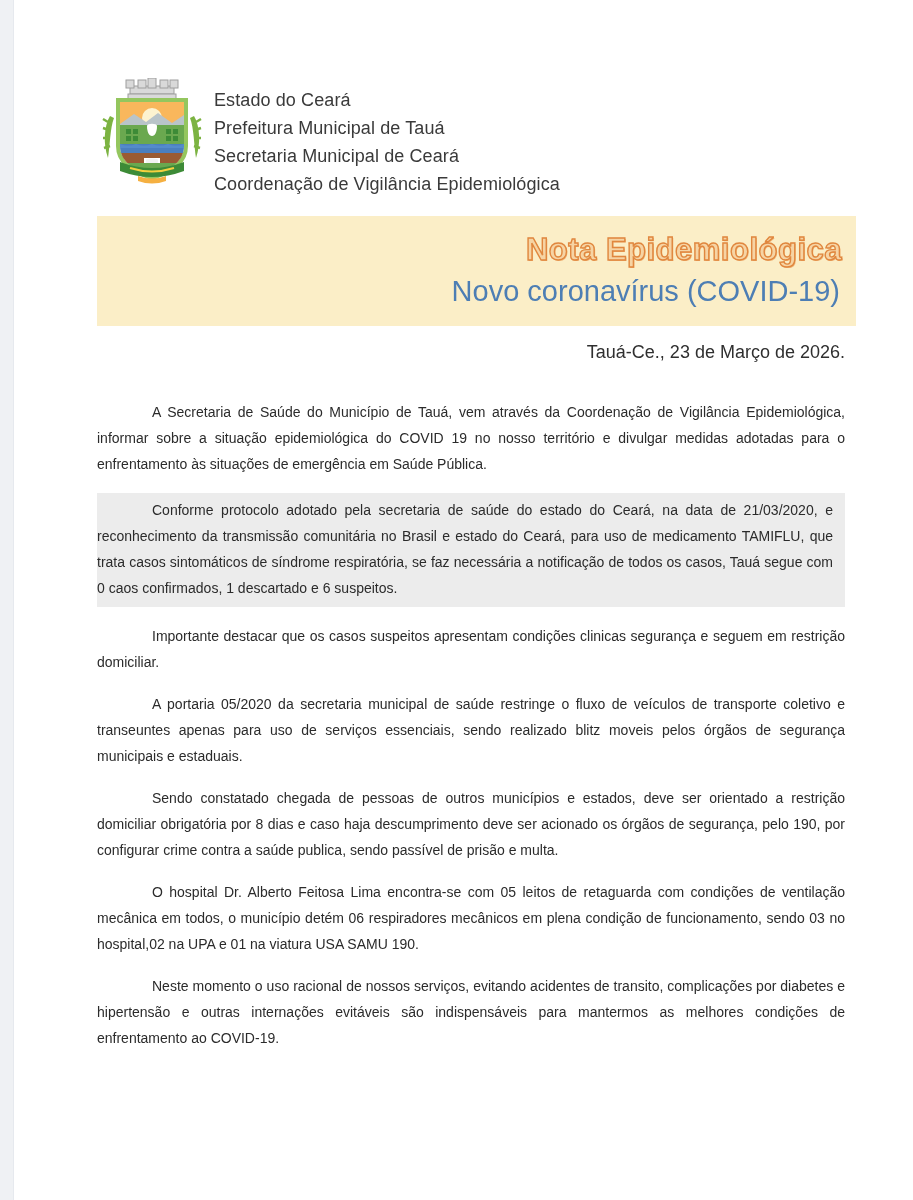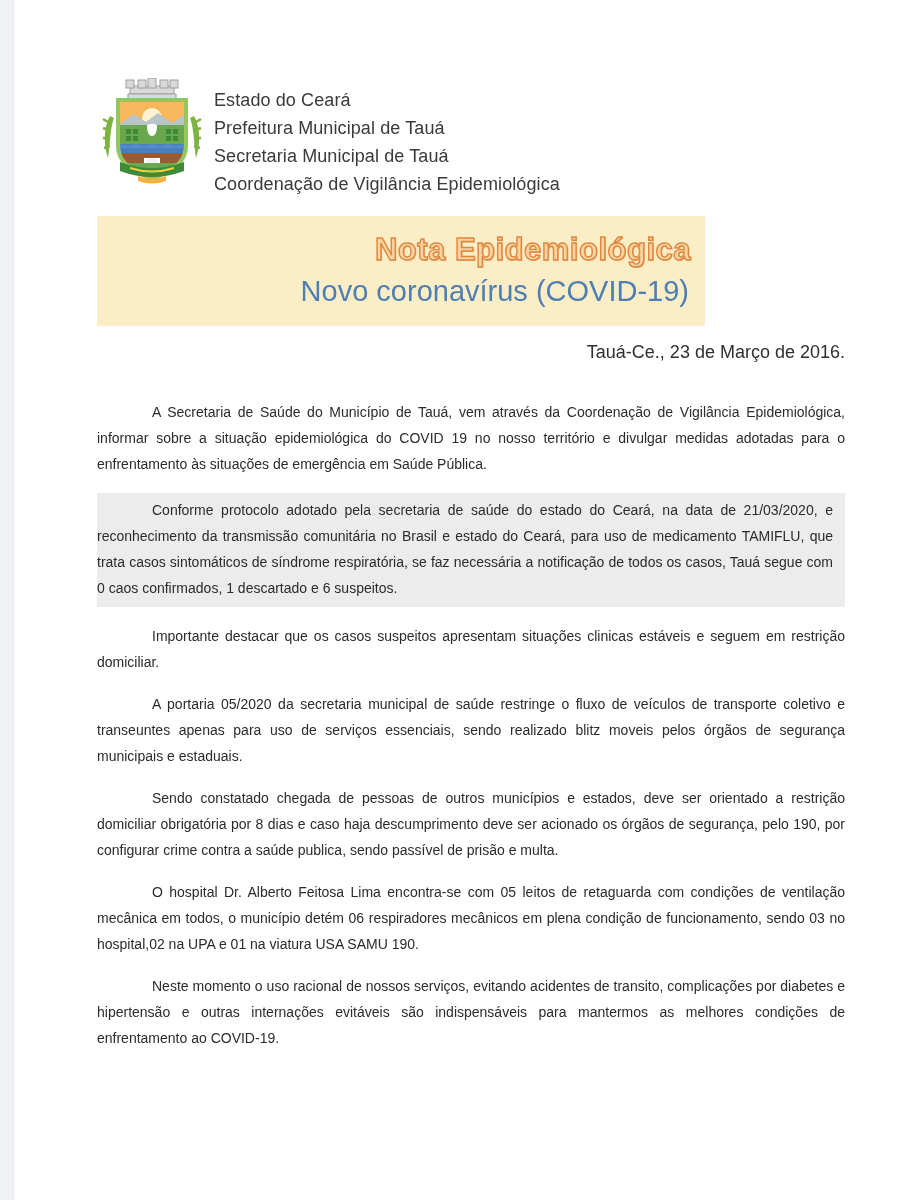--- a/index.html
+++ b/index.html
@@ -14,21 +14,21 @@
   .page { position: absolute; left: 14px; top: 0; width: 899px; height: 1200px; background: #fff; }
 
   
   .header-row { display: flex; align-items: flex-start; margin: 78px 0 0 86px; }
   .crest { width: 104px; height: 106px; flex: 0 0 auto; }
   .org-block { margin-left: 10px; padding-top: 8px; }
   .org-line { font-size: 18px; line-height: 28px; color: #3a3a3a; letter-spacing: 0.1px; }
 
   
   .banner {
-    margin: 18px 0 0 83px; width: 608px; height: 110px;
+    margin: 18px 0 0 83px; width: 759px; height: 110px;
     background: #fbeec7; padding: 10px 14px 10px 14px;
     display: flex; flex-direction: column; justify-content: center;
   }
   .banner-title {
     text-align: right; font-size: 31px; font-weight: bold; letter-spacing: 0.5px;
     color: #f6d4a4; -webkit-text-stroke: 1.4px #e0873e;
     text-shadow: 1px 1px 0 #f0b67a; line-height: 40px;
     font-family: "Liberation Sans", sans-serif;
   }
   .banner-subtitle {
@@ -104,35 +104,35 @@
         <rect x="20" y="85" width="64" height="20" fill="#6aa84f"></rect>
       </g>
 
       <path d="M20 84 q32 12 64 0 l0 9 q-32 12 -64 0 Z" fill="#3d8b37"></path>
       <path d="M30 90 q22 7 44 0" stroke="#f4d03f" stroke-width="2" fill="none"></path>
       <path d="M38 98 q14 5 28 0 l0 5 q-14 5 -28 0 Z" fill="#f5b041"></path>
     </svg>
     <div class="org-block">
       <div class="org-line">Estado do Ceará</div>
       <div class="org-line">Prefeitura Municipal de Tauá</div>
-      <div class="org-line">Secretaria Municipal de Tauá</div>
+      <div class="org-line">Secretaria Municipal de Ceará</div>
       <div class="org-line">Coordenação de Vigilância Epidemiológica</div>
     </div>
   </div>
 
   <div class="banner">
     <div class="banner-title">Nota Epidemiológica</div>
     <div class="banner-subtitle">Novo coronavírus (COVID-19)</div>
   </div>
 
-  <div class="dateline">Tauá-Ce., 23 de Março de 2016.</div>
+  <div class="dateline">Tauá-Ce., 23 de Março de 2026.</div>
 
   <div class="body-copy">
     <p>A Secretaria de Saúde do Município de Tauá, vem através da Coordenação de Vigilância Epidemiológica, informar sobre a situação epidemiológica do COVID 19 no nosso território e divulgar medidas adotadas para o enfrentamento às situações de emergência em Saúde Pública.</p>
     <p class="highlight">Conforme protocolo adotado pela secretaria de saúde do estado do Ceará, na data de 21/03/2020, e reconhecimento da transmissão comunitária no Brasil e estado do Ceará, para uso de medicamento TAMIFLU, que trata casos sintomáticos de síndrome respiratória, se faz necessária a notificação de todos os casos, Tauá segue com 0 caos confirmados, 1 descartado e 6 suspeitos.</p>
-    <p>Importante destacar que os casos suspeitos apresentam situações clinicas estáveis e seguem em restrição domiciliar.</p>
+    <p>Importante destacar que os casos suspeitos apresentam condições clinicas segurança e seguem em restrição domiciliar.</p>
     <p>A portaria 05/2020 da secretaria municipal de saúde restringe o fluxo de veículos de transporte coletivo e transeuntes apenas para uso de serviços essenciais, sendo realizado blitz moveis pelos órgãos de segurança municipais e estaduais.</p>
     <p>Sendo constatado chegada de pessoas de outros municípios e estados, deve ser orientado a restrição domiciliar obrigatória por 8 dias e caso haja descumprimento deve ser acionado os órgãos de segurança, pelo 190, por configurar crime contra a saúde publica, sendo passível de prisão e multa.</p>
     <p>O hospital Dr. Alberto Feitosa Lima encontra-se com 05 leitos de retaguarda com condições de ventilação mecânica em todos, o município detém 06 respiradores mecânicos em plena condição de funcionamento, sendo 03 no hospital,02 na UPA e 01 na viatura USA SAMU 190.</p>
     <p>Neste momento o uso racional de nossos serviços, evitando acidentes de transito, complicações por diabetes e hipertensão e outras internações evitáveis são indispensáveis para mantermos as melhores condições de enfrentamento ao COVID-19.</p>
   </div>
 
 </div>
 
 </body></html>

